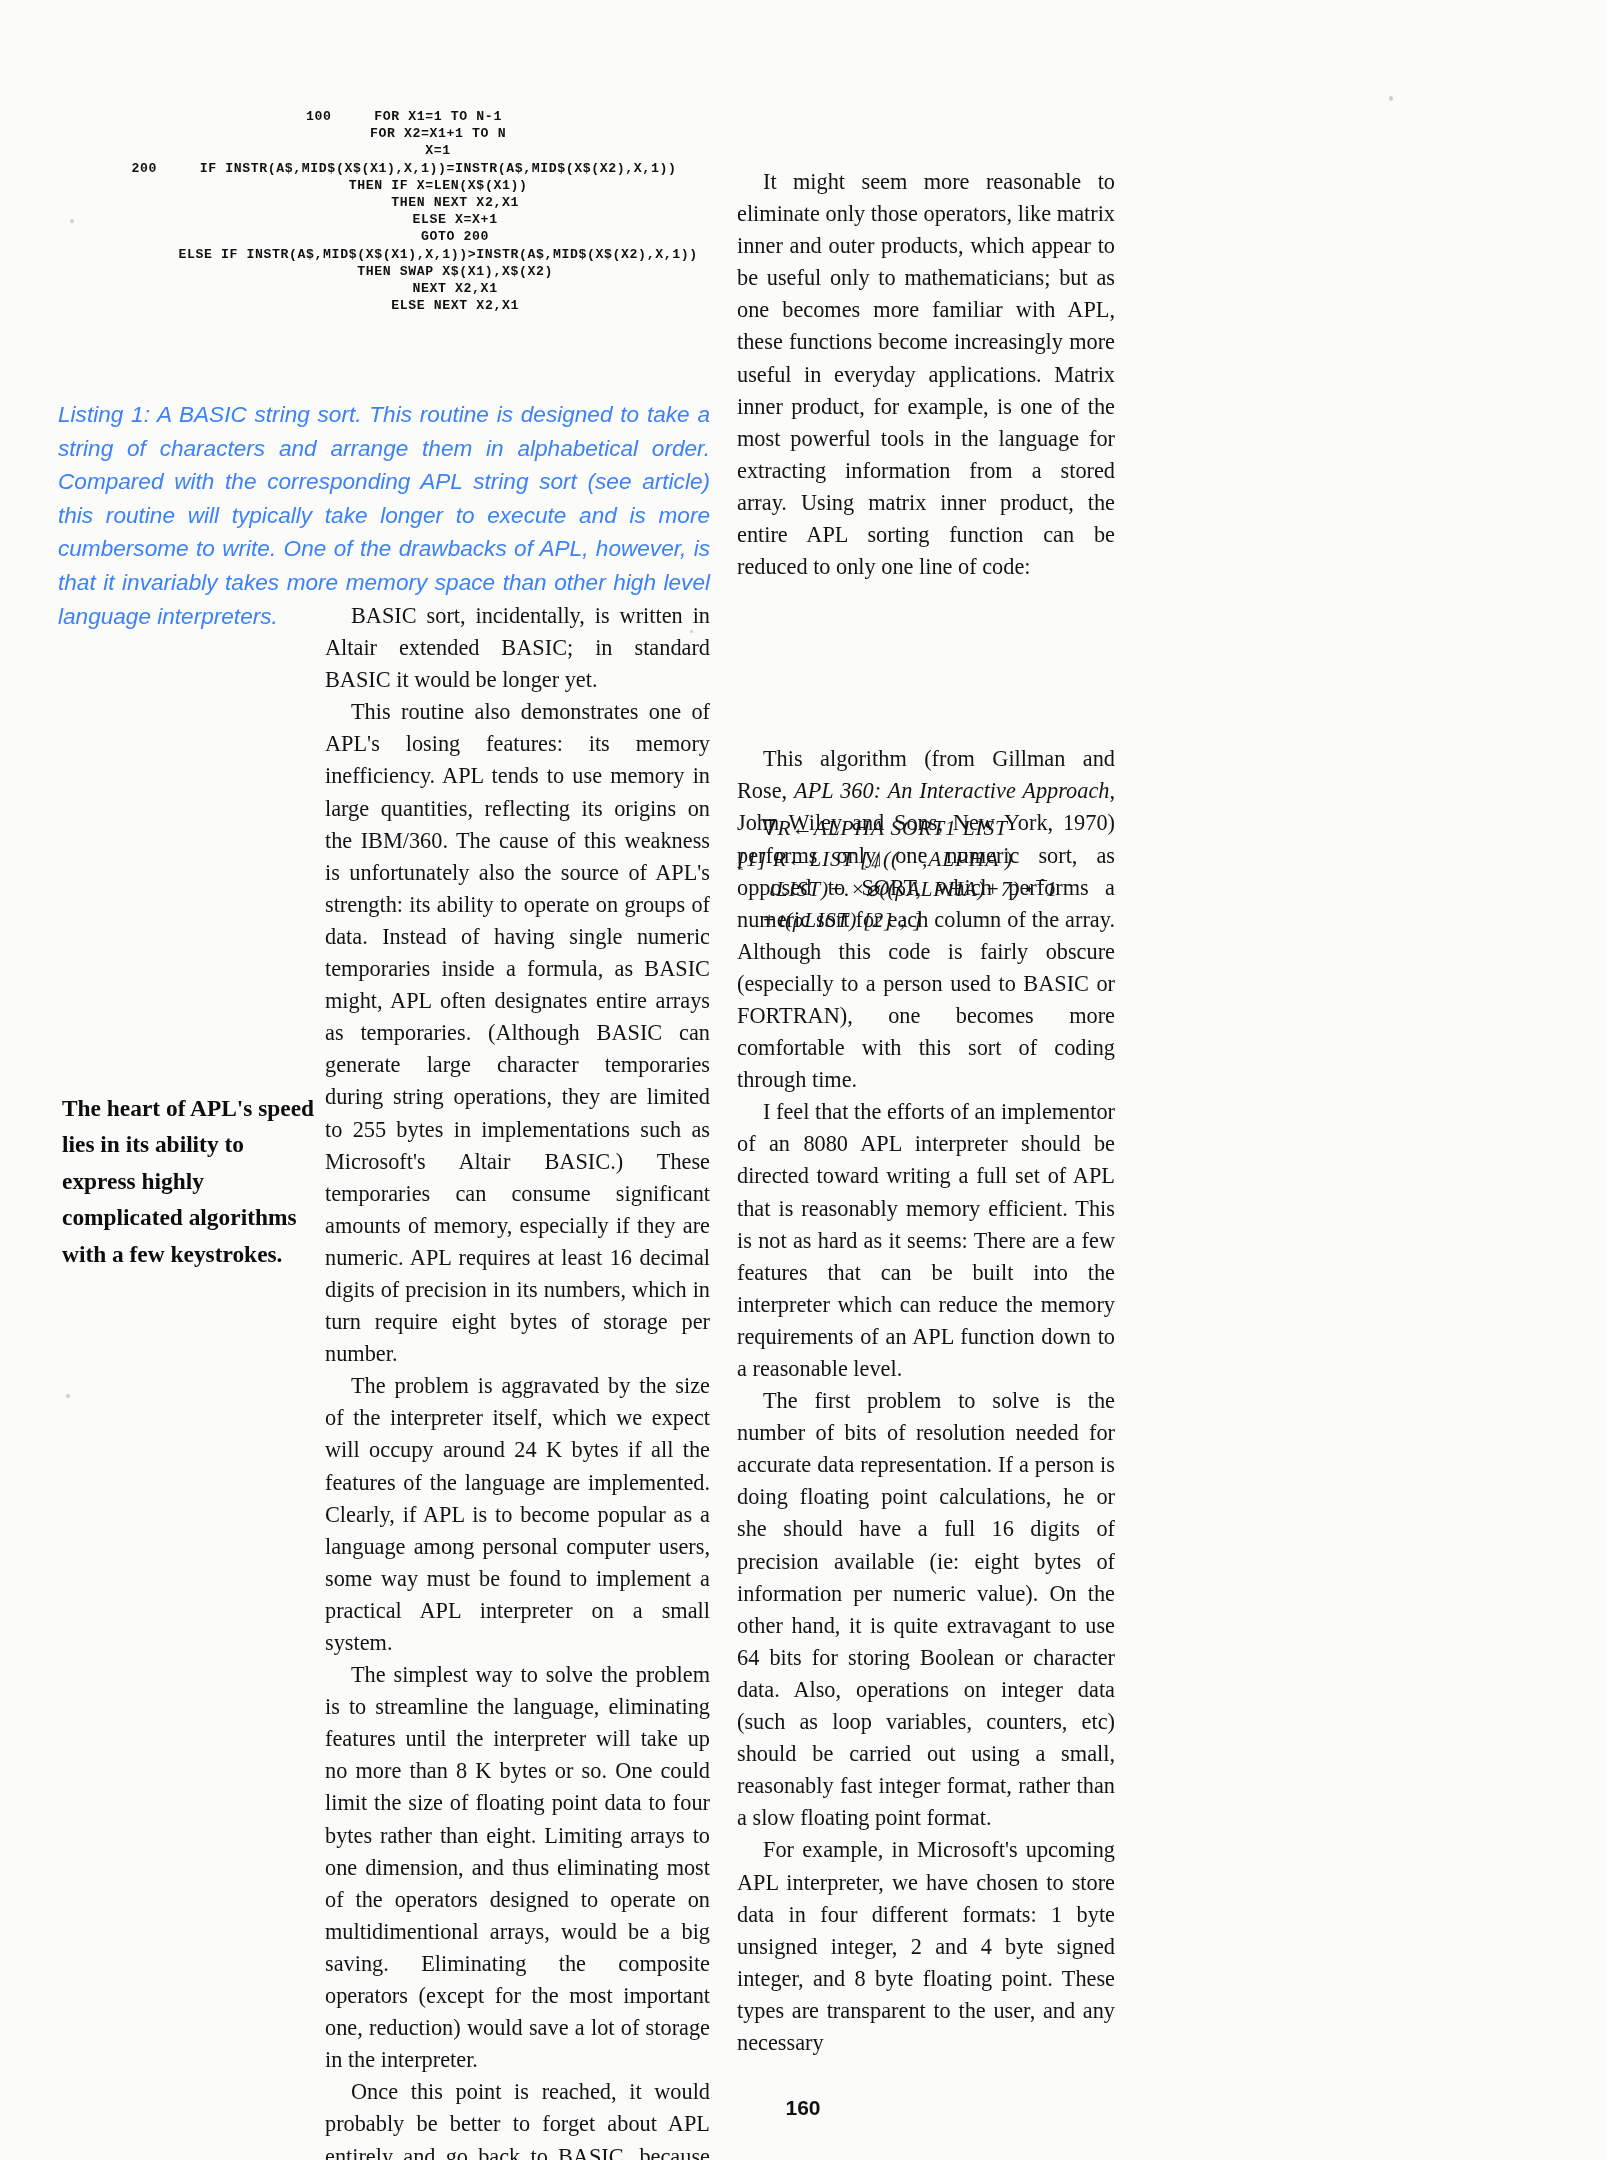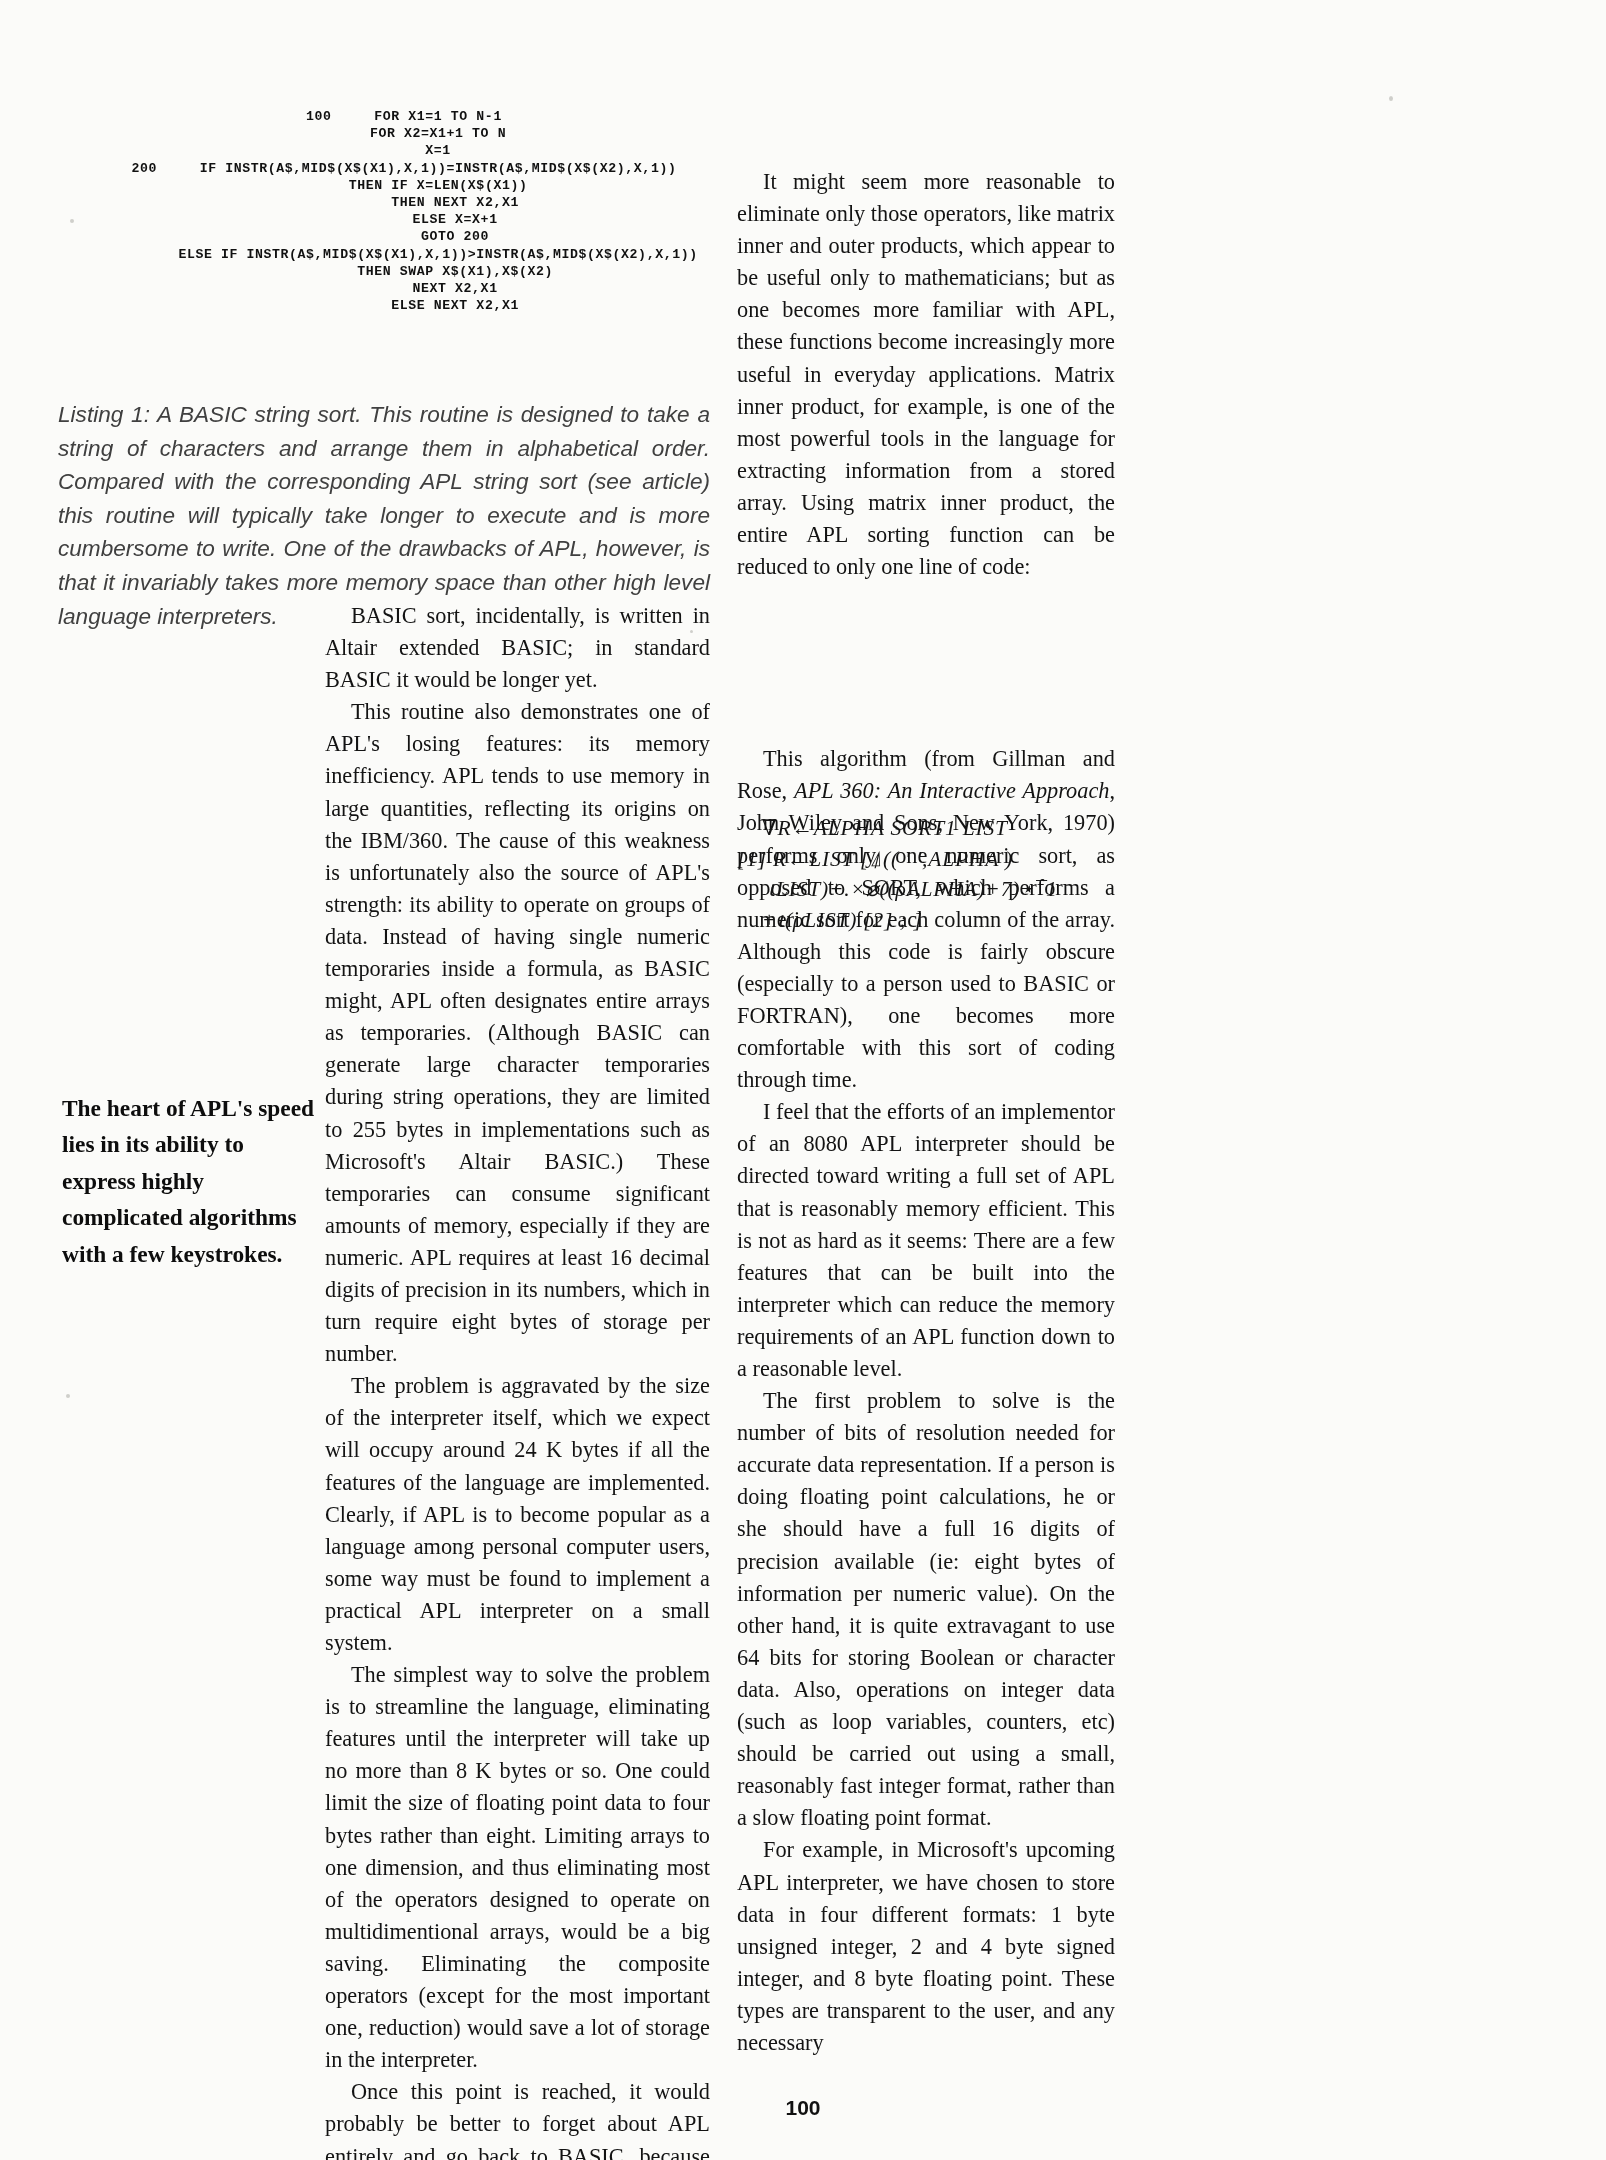--- a/index.html
+++ b/index.html
@@ -43,21 +43,21 @@
   #listing-caption {
     position: absolute;
     left: 58px;
     top: 398px;
     width: 652px;
     font-family: "Liberation Sans", sans-serif;
     font-style: italic;
     font-size: 22.6px;
     line-height: 33.6px;
     text-align: justify;
-    color: #404040;
+    color: #3b82f6;
   }
 
   
   .col {
     position: absolute;
     font-family: "Liberation Serif", serif;
     font-size: 22.3px;
     line-height: 32.1px;
     text-align: justify;
     text-justify: inter-word;
@@ -172,19 +172,19 @@
     <p>For example, in Microsoft's upcoming APL interpreter, we have chosen to store data in four different formats: 1 byte unsigned integer, 2 and 4 byte signed integer, and 8 byte floating point. These types are transparent to the user, and any necessary</p>
   </div>
 
   <div id="apl-block">
     <div class="apl-line">    ∇R←ALPHA SORT1 LIST</div>
     <div class="apl-line">[1] R←LIST [⍋(( ' ',ALPHA )</div>
     <div class="apl-line">     ⍳LIST)+.×⌀((ρALPHA)+7)⋆¯1</div>
     <div class="apl-line">    +⍳(ρLIST) [2] ; ]</div>
   </div>
 
-  <div id="page-number">100</div>
+  <div id="page-number">160</div>
 
   <div class="speck" style="left:1389px;top:96px;width:4px;height:5px;"></div>
   <div class="speck" style="left:70px;top:219px;width:4px;height:4px;"></div>
   <div class="speck" style="left:66px;top:1394px;width:4px;height:4px;"></div>
   <div class="speck" style="left:690px;top:630px;width:3px;height:3px;"></div>
 </div>
 
 </body></html>

